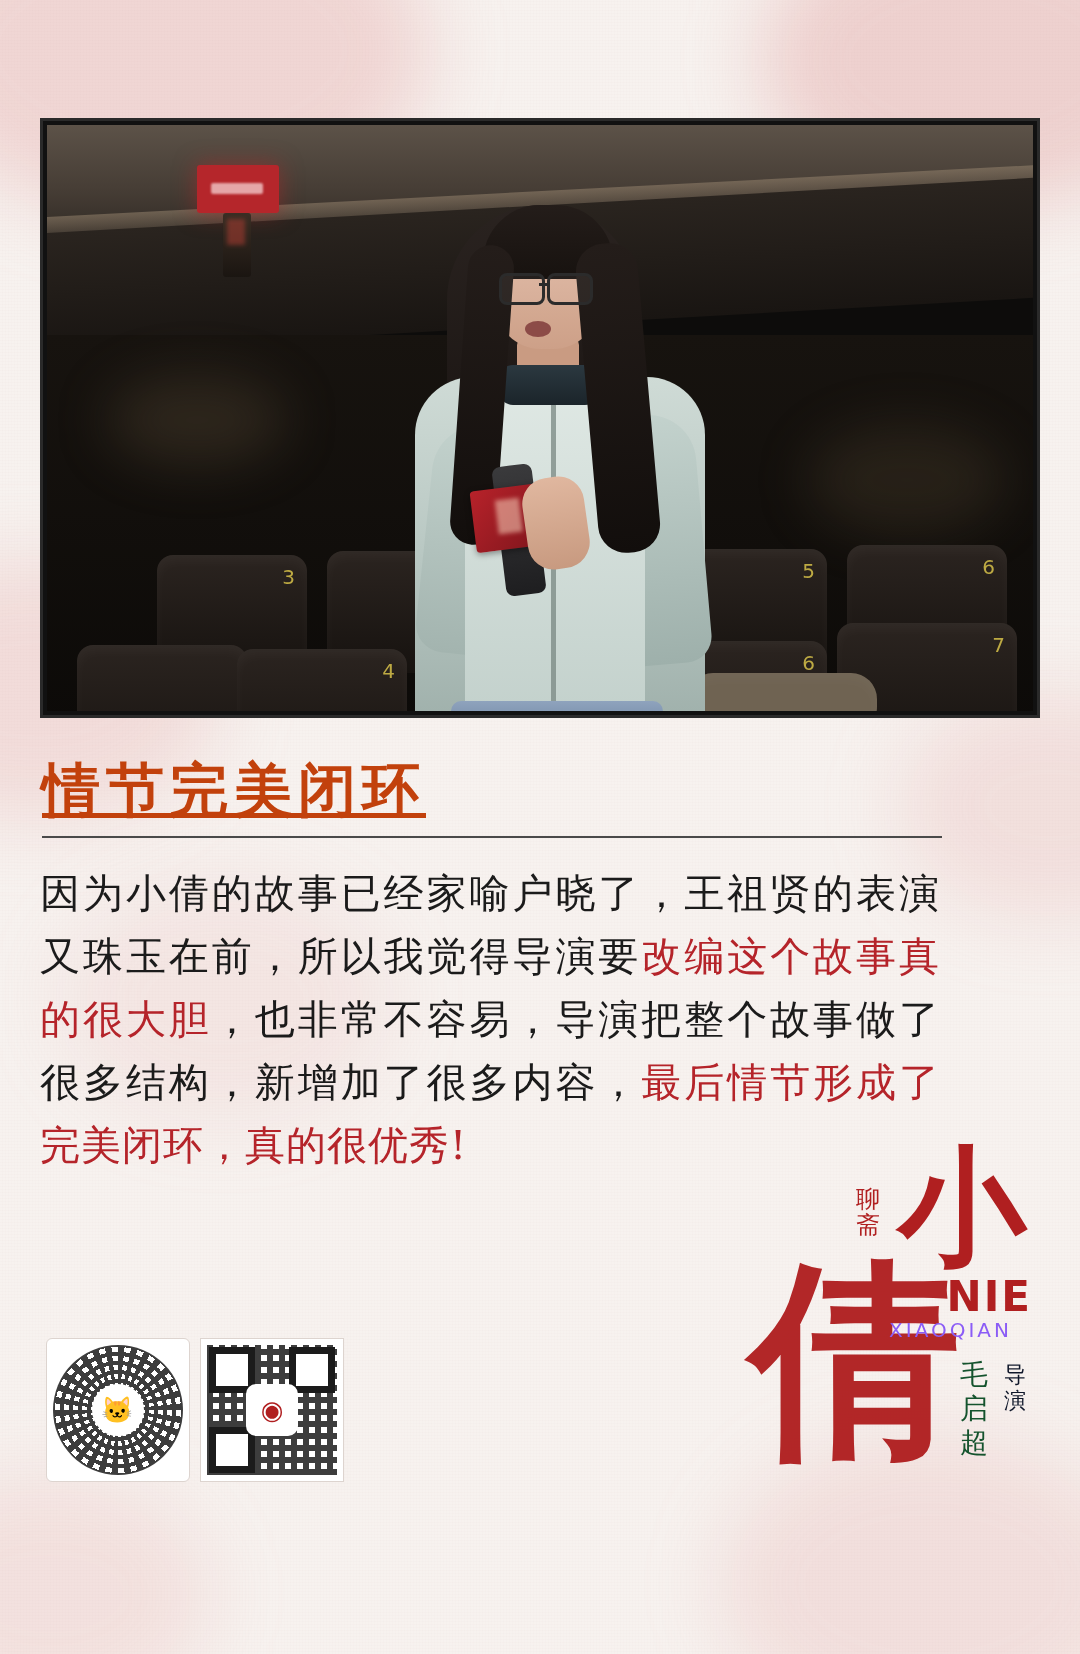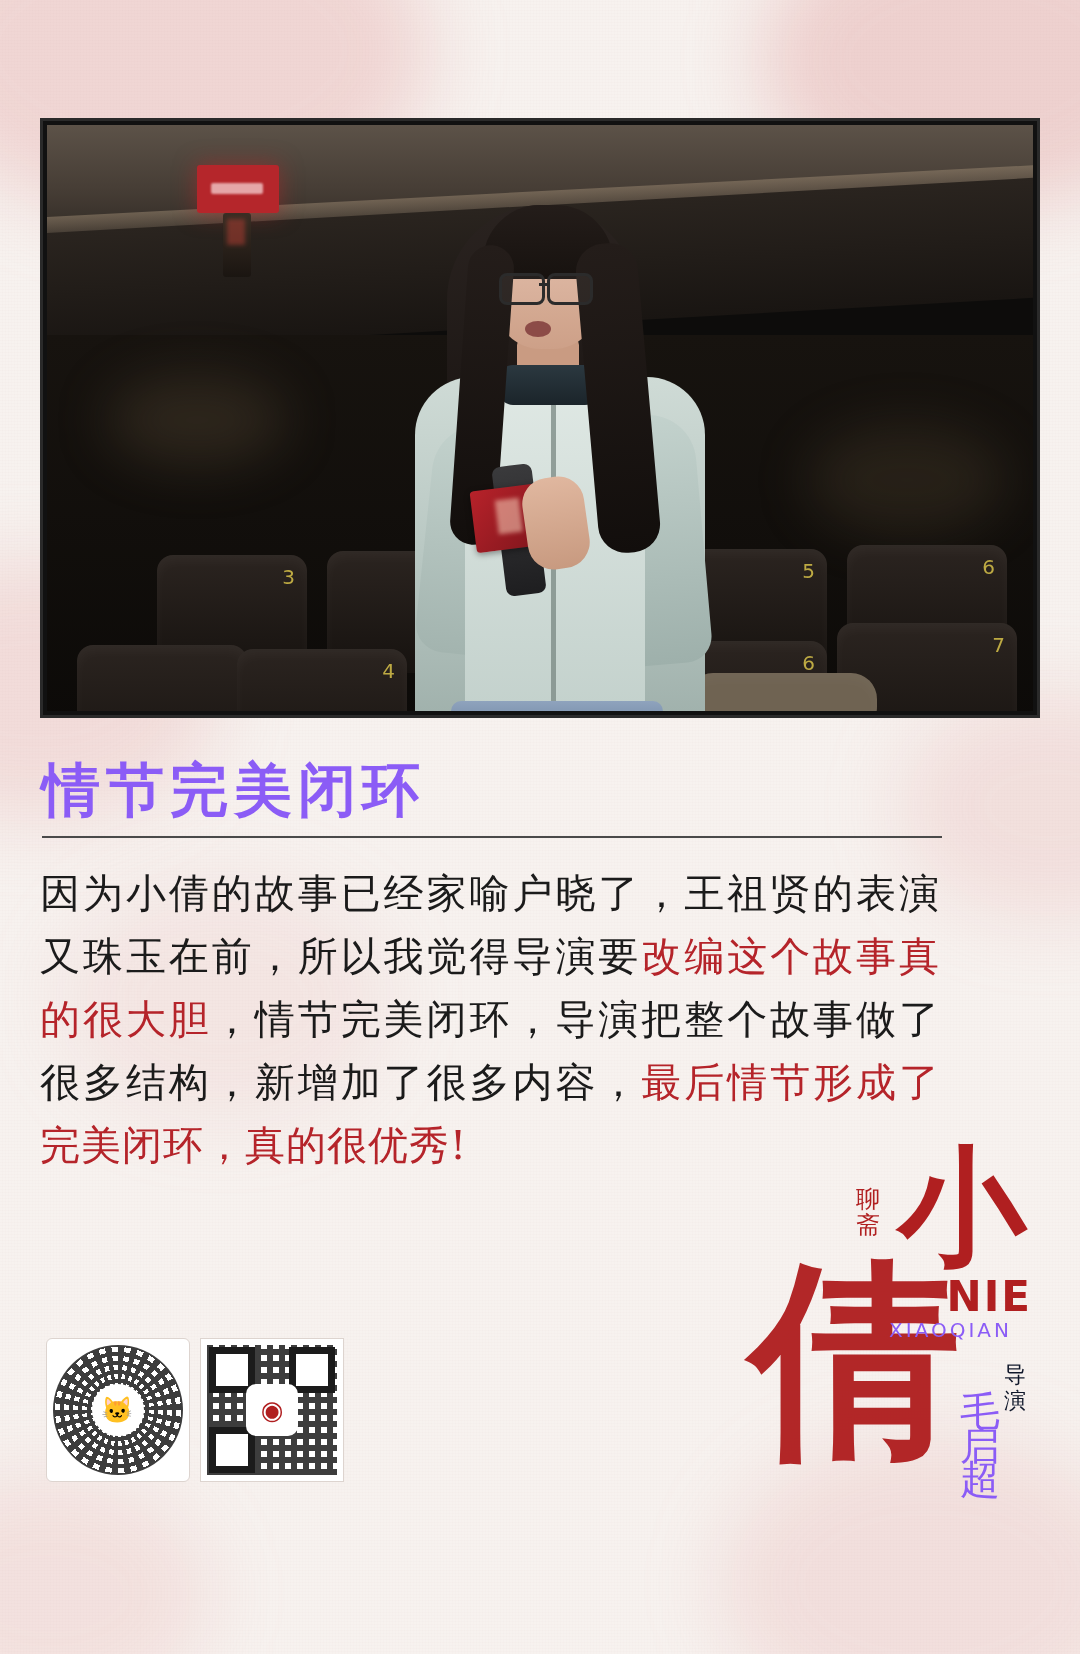--- a/index.html
+++ b/index.html
@@ -252,23 +252,24 @@
     border-radius: 10px 10px 0 0;
   }
 
   
   .headline {
     position: absolute;
     left: 42px;
     top: 752px;
     font-size: 58px;
     font-weight: bold;
-    color: #8b5cf6;
+    color: #c2410c;
     letter-spacing: 6px;
     font-family: "DejaVu Sans", "Liberation Sans", sans-serif;
+    text-decoration: underline;
   }
   .rule {
     position: absolute;
     left: 42px;
     top: 836px;
     width: 900px;
     height: 2px;
     background: #4a4a4a;
   }
 
@@ -346,26 +347,25 @@
     right: 4px; top: 222px;
     font-size: 22px;
     line-height: 26px;
     width: 24px;
     color: #0f172a;
     font-family: "DejaVu Sans", sans-serif;
   }
   .logo-director {
     position: absolute;
     right: 38px; top: 218px;
-    font-size: 40px;
+    font-size: 28px;
     line-height: 34px;
     width: 34px;
-    color: #8b5cf6;
+    color: #14532d;
     font-family: "DejaVu Sans", sans-serif;
-    margin-top: 36px;
   }
 
   
   .qr {
     position: absolute;
     width: 142px;
     height: 142px;
     background: #ffffff;
     border: 1px solid #ddd4cf;
     overflow: hidden;
@@ -489,21 +489,21 @@
       <div class="fig mic-body"></div>
       <div class="fig mic-flag"></div>
       <div class="fig hand"></div>
     </div>
   </div>
 
   <div class="headline">情节完美闭环</div>
   <div class="rule"></div>
 
   <div class="body-text">
-    <span>因为小倩的故事已经家喻户晓了，王祖贤的表演又珠玉在前，所以我觉得导演要</span><span class="hl">改编这个故事真的很大胆</span><span>，情节完美闭环，导演把整个故事做了很多结构，新增加了很多内容，</span><span class="hl">最后情节形成了完美闭环，真的很优秀!</span>
+    <span>因为小倩的故事已经家喻户晓了，王祖贤的表演又珠玉在前，所以我觉得导演要</span><span class="hl">改编这个故事真的很大胆</span><span>，也非常不容易，导演把整个故事做了很多结构，新增加了很多内容，</span><span class="hl">最后情节形成了完美闭环，真的很优秀!</span>
   </div>
 
   <div class="logo-block">
     <div class="logo-xiao">小</div>
     <div class="logo-liaozhai">聊斋</div>
     <div class="logo-qian">倩</div>
     <div class="logo-nie">NIE</div>
     <div class="logo-pinyin">XIAOQIAN</div>
     <div class="logo-role">导演</div>
     <div class="logo-director">毛启超</div>

